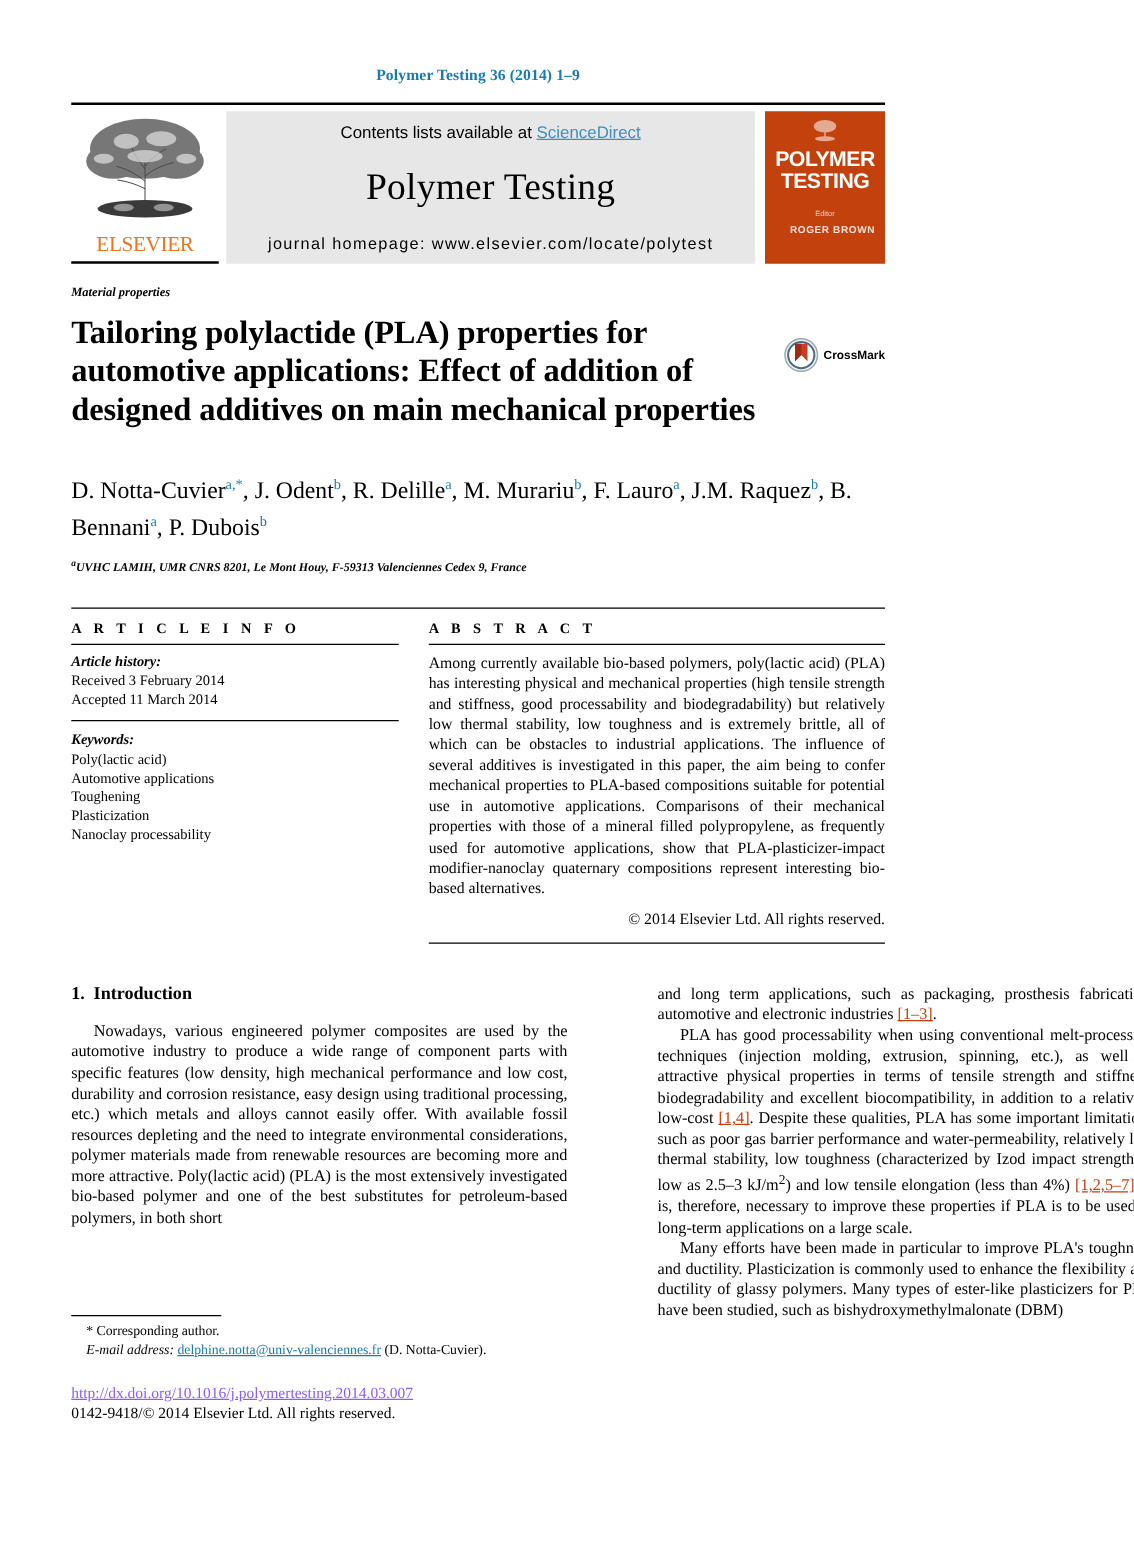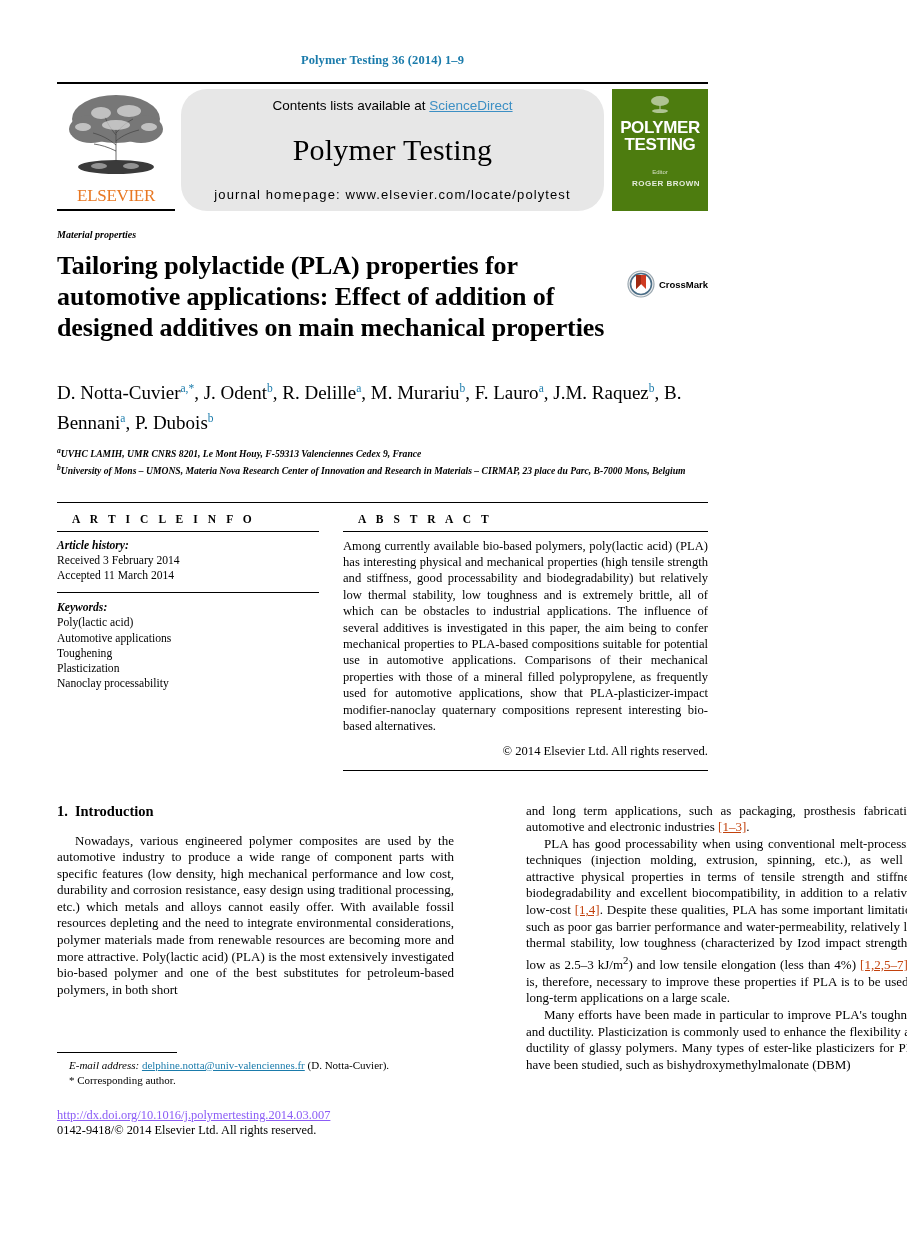--- a/index.html
+++ b/index.html
@@ -64,41 +64,40 @@
   .journal-banner {
     flex: 1 1 auto;
     background: #e7e7e7;
     margin-left: 6px;
     margin-right: 8px;
     display: flex;
     flex-direction: column;
     justify-content: space-between;
     align-items: center;
     padding: 9px 0 9px 0;
-    border-radius: 26px;
   }
   .contents-line {
     font-size: 13.5px;
     font-family: "Liberation Sans", sans-serif;
   }
   .sd-link { color: #3c8fc4; }
   .journal-title {
     font-size: 30px;
     font-family: "Liberation Serif", serif;
     letter-spacing: 0.2px;
   }
   .homepage-line {
     font-size: 13px;
     font-family: "Liberation Sans", sans-serif;
     letter-spacing: 1.1px;
   }
   .cover-thumb {
     width: 96px;
     flex: 0 0 96px;
-    background: #4d7c0f;
+    background: #c2410c;
     position: relative;
     color: #fff;
     text-align: center;
     overflow: hidden;
   }
   .cover-mini-logo {
     position: absolute; top: 5px; left: 50%;
     transform: translateX(-50%);
     width: 22px; height: 20px; opacity: .55;
   }
@@ -179,21 +178,20 @@
   }
   .col-info { width: 262px; flex: 0 0 262px; padding-top: 10px; }
   .col-gap  { width: 24px; flex: 0 0 24px; }
   .col-abs  { flex: 1 1 auto; padding-top: 10px; }
 
   .sec-heading {
     font-size: 11.5px;
     font-weight: bold;
     letter-spacing: 3.6px;
     font-family: "Liberation Serif", serif;
-    margin-left: 15px;
   }
   .rule { border-top: 1.5px solid #000; margin: 6px 0 6px 0; }
   .rule-thin { border-top: 1px solid #000; margin: 9px 0 7px 0; }
 
   .info-body { font-size: 11.6px; line-height: 15.2px; }
   .info-body .ital { font-style: italic; font-weight: bold; }
   .kw-list div { }
 
   .abstract-text {
     font-size: 12.6px;
@@ -330,21 +328,20 @@
         <path d="M9 5 h5 v9 l-5 5 z" fill="#9e2a14"></path>
       </svg>
       <span class="crossmark-text">CrossMark</span>
     </div>
   </div>
 
   <div class="authors"><span>D. Notta-Cuvier</span><sup>a,*</sup><span>, </span><span>J. Odent</span><sup>b</sup><span>, </span><span>R. Delille</span><sup>a</sup><span>, </span><span>M. Murariu</span><sup>b</sup><span>, </span><span>F. Lauro</span><sup>a</sup><span>, </span><span>J.M. Raquez</span><sup>b</sup><span>, </span><span>B. Bennani</span><sup>a</sup><span>, </span><span>P. Dubois</span><sup>b</sup></div>
 
   <div class="affiliations">
       <div><sup>a</sup><span>UVHC LAMIH, UMR CNRS 8201, Le Mont Houy, F-59313 Valenciennes Cedex 9, France</span></div>
-      <div><sup>b</sup><span>University of Mons – UMONS, Materia Nova Research Center of Innovation and Research in Materials – CIRMAP, 23 place du Parc, B-7000 Mons, Belgium</span></div>
     </div>
 
   <div class="info-abstract">
     <div class="col-info">
       <div class="sec-heading">A R T I C L E  I N F O</div>
       <div class="rule"></div>
       <div class="info-body">
         <div class="ital">Article history:</div>
         <div>Received 3 February 2014</div>
         <div>Accepted 11 March 2014</div>
@@ -384,22 +381,22 @@
     <div class="bcol">
       <p class="para cont"><span>and long term applications, such as packaging, prosthesis fabrication, automotive and electronic industries </span><a class="ref" href="#">[1–3]</a><span>.</span></p>
       <p class="para"><span>PLA has good processability when using conventional melt-processing techniques (injection molding, extrusion, spinning, etc.), as well as attractive physical properties in terms of tensile strength and stiffness, biodegradability and excellent biocompatibility, in addition to a relatively low-cost </span><a class="ref" href="#">[1,4]</a><span>. Despite these qualities, PLA has some important limitations such as poor gas barrier performance and water-permeability, relatively low thermal stability, low toughness (characterized by Izod impact strength as low as 2.5–3 kJ/m</span><sup>2</sup><span>) and low tensile elongation (less than 4%) </span><a class="ref" href="#">[1,2,5–7]</a><span>. It is, therefore, necessary to improve these properties if PLA is to be used in long-term applications on a large scale.</span></p>
       <p class="para">Many efforts have been made in particular to improve PLA's toughness and ductility. Plasticization is commonly used to enhance the flexibility and ductility of glassy polymers. Many types of ester-like plasticizers for PLA have been studied, such as bishydroxymethylmalonate (DBM)</p>
     </div>
   </div>
 
   <div class="footnote-area">
     <div class="fn-rule"></div>
     <div class="fn">
+      <div style="text-indent:12px">* Corresponding author.</div>
       <div style="text-indent:12px"><span class="ital">E-mail address:</span> <a class="lnk" href="#">delphine.notta@univ-valenciennes.fr</a> <span>(D. Notta-Cuvier).</span></div>
-      <div style="text-indent:12px">* Corresponding author.</div>
     </div>
     <div class="doi-block">
       <div><a class="doi" href="#">http://dx.doi.org/10.1016/j.polymertesting.2014.03.007</a></div>
       <div class="issn">0142-9418/© 2014 Elsevier Ltd. All rights reserved.</div>
     </div>
   </div>
 
 </div>
 
 </body></html>

